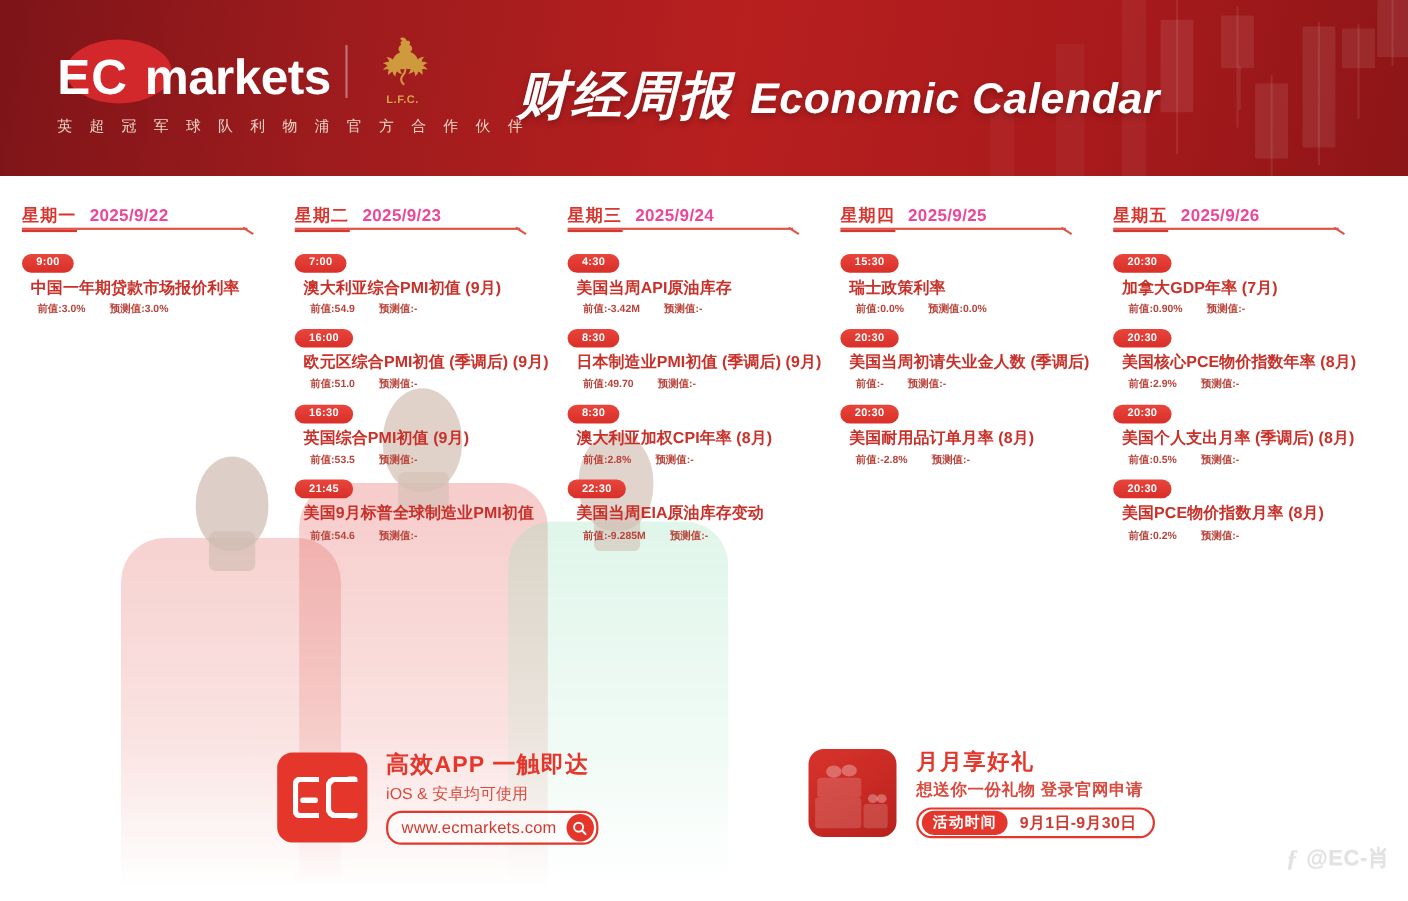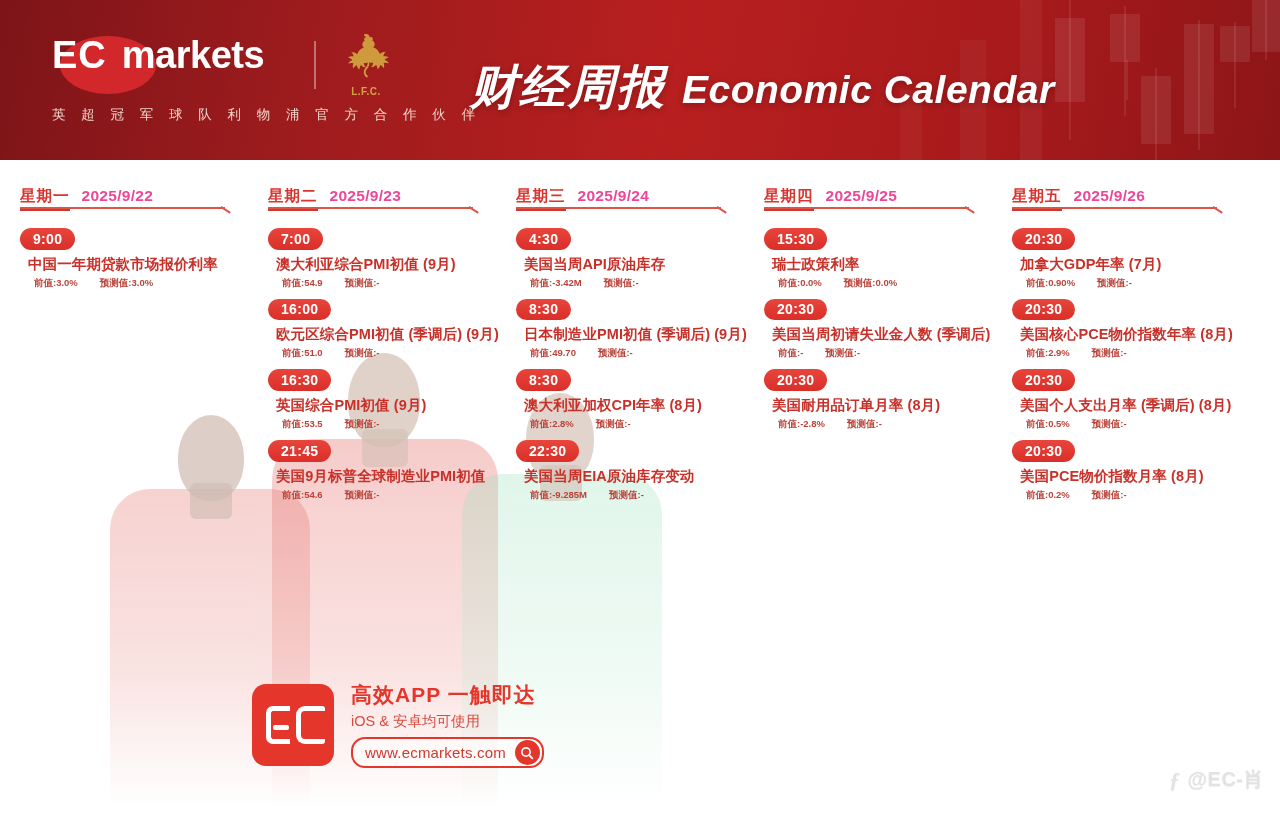--- a/index.html
+++ b/index.html
@@ -31,22 +31,22 @@
   .brand-row { display: flex; align-items: center; height: 66px; }
   .ec-logo-wrap { position: relative; width: 258px; height: 62px; }
   .ec-ellipse {
     position: absolute; left: 8px; top: 2px;
     width: 96px; height: 58px; border-radius: 50%;
     background: #d3282b;
   }
   .ec-text {
     position: absolute; left: 0; top: 0;
     width: 258px; height: 62px;
-    display: flex; align-items: flex-start;
-    color: #fff; font-size: 38px; font-weight: 700; letter-spacing: -0.5px;
+    display: flex; align-items: flex-end;
+    color: #fff; font-size: 45px; font-weight: 700; letter-spacing: -0.5px;
     white-space: nowrap;
   }
   .ec-text .ec { letter-spacing: 1px; }
   .ec-text .mk { margin-left: 15px; font-weight: 600; }
   .brand-divider {
     width: 2px; height: 48px; background: rgba(255,255,255,0.38);
     margin: 0 22px 0 4px;
   }
   .lfc { width: 56px; height: 66px; position: relative; }
   .lfc-label {
@@ -101,21 +101,21 @@
     content: ""; position: absolute; right: -7px; top: -1px;
     width: 11px; height: 1.6px; background: #dd5548;
     transform: rotate(32deg); transform-origin: left center;
   }
 
   .events { margin-top: 12px; }
   .event { margin-bottom: 9px; }
   .time-pill {
     display: inline-block;
     background: linear-gradient(180deg, #e8453c 0%, #d92f28 100%);
-    color: #fff; font-size: 14px; font-weight: 800;
+    color: #fff; font-size: 10px; font-weight: 800;
     padding: 2.5px 13px 3px 13px; border-radius: 11px;
     letter-spacing: 0.3px; line-height: 1.15;
   }
   .ev-title {
     margin-top: 5px; margin-left: 8px;
     color: #c8312a; font-size: 14.5px; font-weight: 700;
     letter-spacing: 0.1px; line-height: 1.25; white-space: nowrap;
   }
   .ev-vals { margin-top: 4px; margin-left: 14px; display: flex; white-space: nowrap; }
   .ev-prev { color: #b9433a; font-size: 9.5px; font-weight: 600; }
@@ -444,19 +444,38 @@
         <span class="url-search">
           <svg width="14" height="14" viewBox="0 0 14 14" aria-hidden="true">
             <circle cx="6" cy="6" r="4.1" fill="none" stroke="#fff" stroke-width="1.7"></circle>
             <line x1="9.1" y1="9.1" x2="12.3" y2="12.3" stroke="#fff" stroke-width="1.9" stroke-linecap="round"></line>
           </svg>
         </span>
       </div>
     </div>
   </div>
 
+  <div id="promo-gift">
+    <div class="gift-square">
+      <div class="gift-box" style="left:8px;  top:26px; width:40px; height:18px;"></div>
+      <div class="gift-box" style="left:6px;  top:44px; width:42px; height:28px;"></div>
+      <div class="gift-box" style="left:50px; top:50px; width:22px; height:22px;"></div>
+      <div class="gift-bow" style="left:16px; top:15px; width:14px; height:11px;"></div>
+      <div class="gift-bow" style="left:30px; top:14px; width:14px; height:11px;"></div>
+      <div class="gift-bow" style="left:54px; top:41px; width:9px;  height:8px;"></div>
+      <div class="gift-bow" style="left:62px; top:41px; width:9px;  height:8px;"></div>
+    </div>
+    <div class="promo-gift-text">
+      <div class="gift-head">月月享好礼</div>
+      <div class="gift-sub">想送你一份礼物  登录官网申请</div>
+      <div class="gift-period">
+        <span class="gp-label">活动时间</span>
+        <span class="gp-dates">9月1日-9月30日</span>
+      </div>
+    </div>
+  </div>
 
   <div id="watermark">
     <span class="wm-f">ƒ</span>
     <span>@EC-肖</span>
   </div>
 
 </div>
 
 </body></html>

